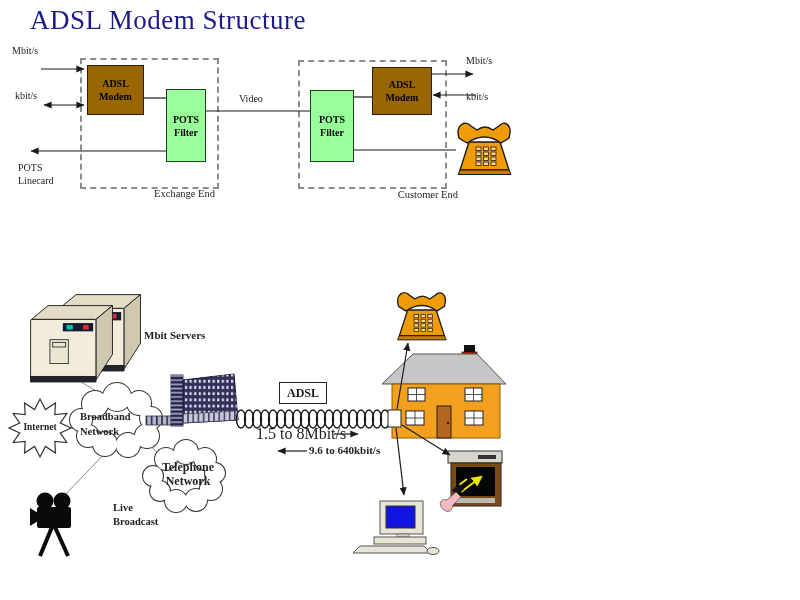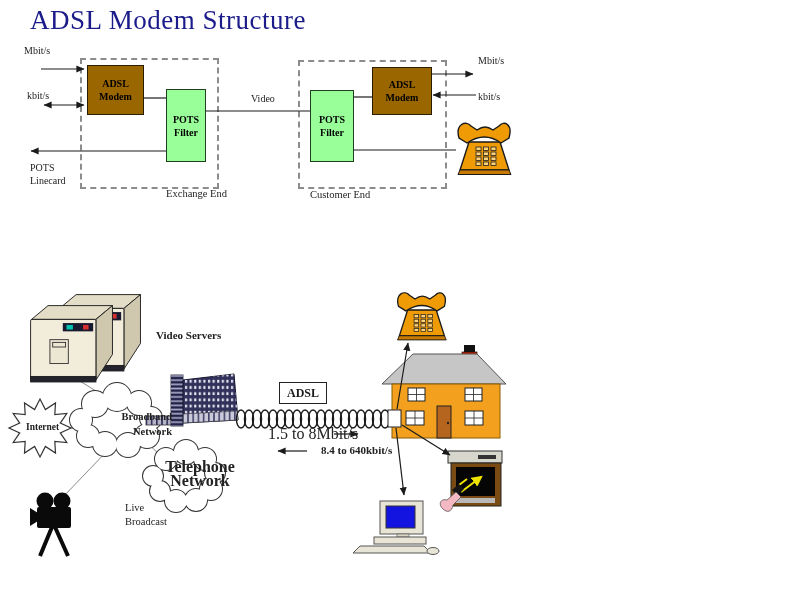--- a/index.html
+++ b/index.html
@@ -7,21 +7,21 @@
          font-family:"Liberation Serif","DejaVu Serif",serif;color:#1a1a1a;}
   .gfx{position:absolute;left:0;top:0;z-index:2;pointer-events:none;}
   .dashed{position:absolute;border:2px dashed #8c8c8c;z-index:1;}
   .node{position:absolute;display:flex;align-items:center;justify-content:center;text-align:center;
         font-weight:bold;font-size:10px;line-height:13px;white-space:pre-line;z-index:3;
         border:1px solid #2b1d00;}
   .modem{background:#996600;color:#000;}
   .filter{background:#99ff99;border-color:#1f3d1f;color:#000;}
   .adsl-tag{position:absolute;display:flex;align-items:center;justify-content:center;z-index:3;
         background:#fff;border:1.5px solid #222;font-weight:bold;font-size:12px;}
-  .lbl{position:absolute;z-index:4;font-size:10px;color:#222;white-space:pre-line;margin-left:12px;}
+  .lbl{position:absolute;z-index:4;font-size:10px;color:#222;white-space:pre-line;}
   .title{position:absolute;z-index:4;color:#1b1b8a;white-space:nowrap;letter-spacing:0.5px;}
 </style>
 </head>
 <body>
 
 <div class="slide">
 
   <div class="dashed" style="left:80px;top:58px;width:135px;height:127px"></div>
   <div class="dashed" style="left:298px;top:60px;width:145px;height:125px"></div>
 
@@ -259,36 +259,36 @@
 
   <div class="title" style="left:30px;top:5px;font-size:27px">ADSL Modem Structure</div>
   <div class="lbl" style="left:12px;top:45px">Mbit/s</div>
   <div class="lbl" style="left:15px;top:90px">kbit/s</div>
   <div class="lbl" style="left:18px;top:162px;line-height:12.5px">POTS
 Linecard</div>
   <div class="lbl" style="left:239px;top:93px">Video</div>
   <div class="lbl" style="left:466px;top:55px">Mbit/s</div>
   <div class="lbl" style="left:466px;top:91px">kbit/s</div>
   <div class="lbl" style="left:80px;top:188px;width:135px;text-align:right;font-size:10.5px">Exchange End</div>
-  <div class="lbl" style="left:298px;top:189px;width:145px;text-align:left;font-size:10.5px">Customer End</div>
+  <div class="lbl" style="left:313px;top:189px;width:145px;text-align:right;font-size:10.5px">Customer End</div>
 
   <div class="node modem" style="left:87px;top:65px;width:55px;height:48px">ADSL
 Modem</div>
   <div class="node filter" style="left:166px;top:89px;width:38px;height:71px">POTS
 Filter</div>
   <div class="node filter" style="left:310px;top:90px;width:42px;height:70px">POTS
 Filter</div>
   <div class="node modem" style="left:372px;top:67px;width:58px;height:46px">ADSL
 Modem</div>
 
-  <div class="lbl" style="left:144px;top:329px;font-weight:bold;font-size:11px">Video Servers</div>
-  <div class="lbl" style="left:14px;top:422px;width:52px;text-align:left;font-weight:bold;font-size:9.5px">Internet</div>
-  <div class="lbl" style="left:80px;top:409px;width:80px;text-align:right;font-weight:bold;font-size:10.5px;line-height:15px">Broadband
+  <div class="lbl" style="left:144px;top:329px;font-weight:bold;font-size:11px">Mbit Servers</div>
+  <div class="lbl" style="left:14px;top:422px;width:52px;text-align:center;font-weight:bold;font-size:9.5px">Internet</div>
+  <div class="lbl" style="left:80px;top:409px;width:80px;text-align:left;font-weight:bold;font-size:10.5px;line-height:15px">Broadband
 Network</div>
-  <div class="lbl" style="left:150px;top:460px;width:76px;text-align:center;font-weight:bold;font-size:16px;line-height:14px">Telephone
+  <div class="lbl" style="left:150px;top:460px;width:76px;text-align:center;font-weight:bold;font-size:12px;line-height:14px">Telephone
 Network</div>
-  <div class="lbl" style="left:113px;top:501px;font-weight:normal;font-size:10.5px;line-height:14px">Live
+  <div class="lbl" style="left:113px;top:501px;font-weight:bold;font-size:10.5px;line-height:14px">Live
 Broadcast</div>
   <div class="adsl-tag" style="left:279px;top:382px;width:46px;height:20px">ADSL</div>
   <div class="lbl" style="left:256px;top:425px;font-weight:normal;font-size:16px">1.5 to 8Mbit/s</div>
-  <div class="lbl" style="left:309px;top:444px;font-weight:bold;font-size:11px">8.4 to 640kbit/s</div>
+  <div class="lbl" style="left:309px;top:444px;font-weight:bold;font-size:11px">9.6 to 640kbit/s</div>
 
 </div>
 
 </body></html>

